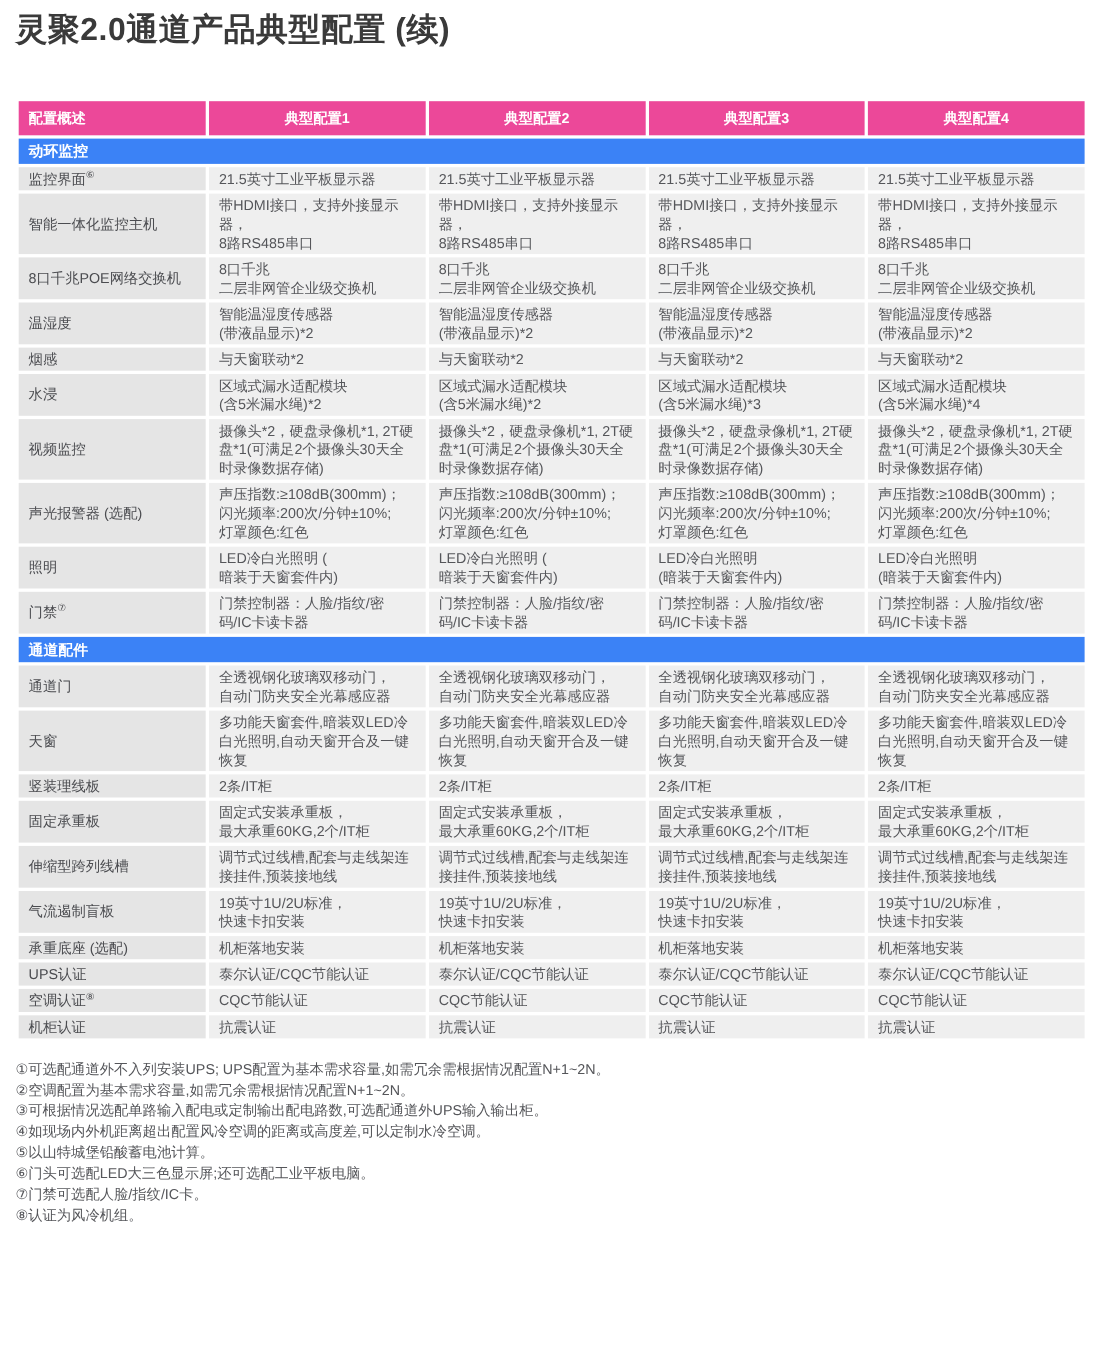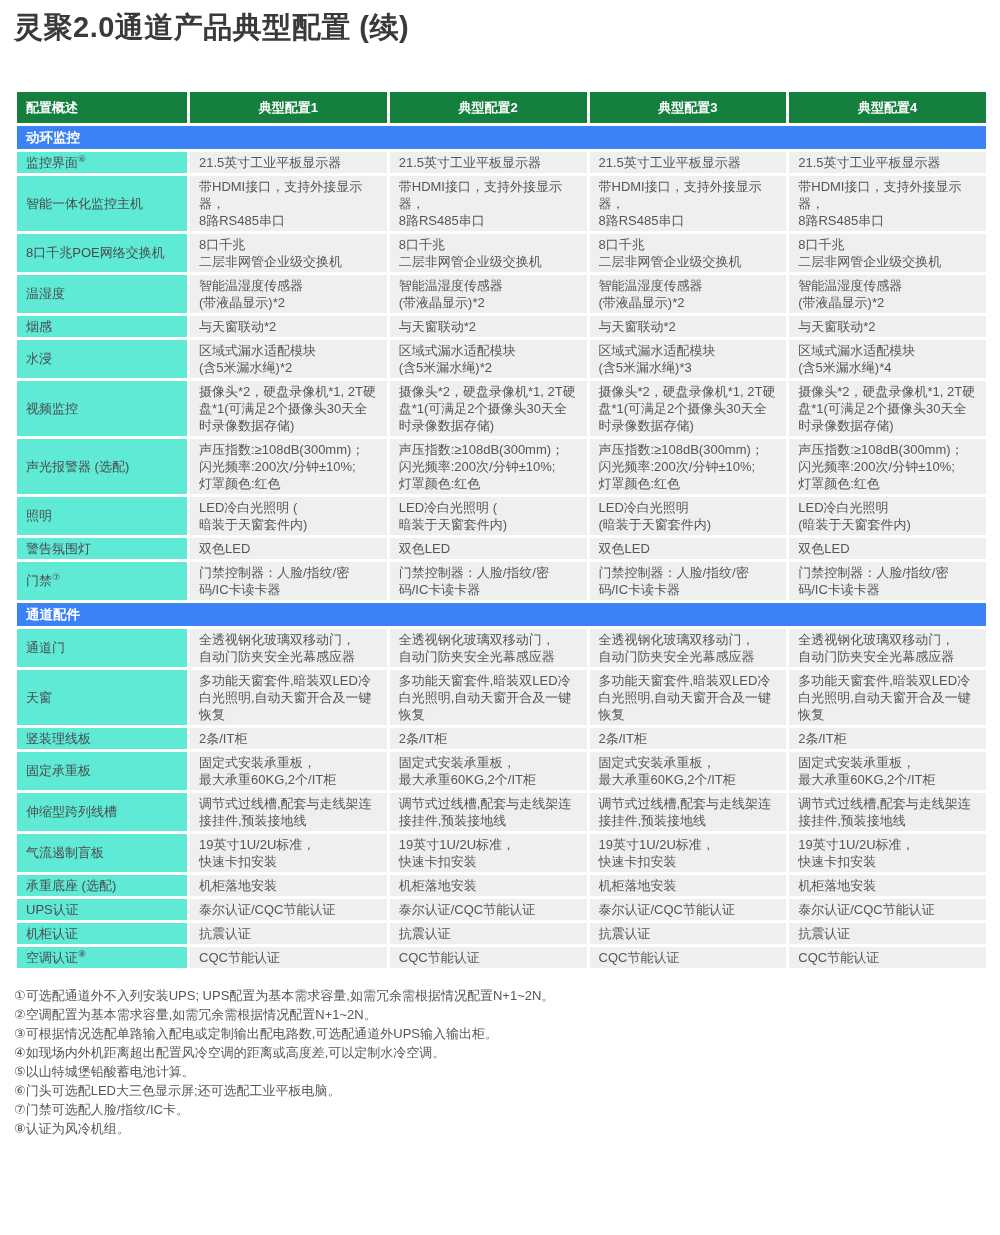--- a/index.html
+++ b/index.html
@@ -13,30 +13,30 @@
     font-size:29px;line-height:1.2;font-weight:800;color:#3a3a3a;
     margin:2px 0 0 0;letter-spacing:0.5px;
   }
   table.cfg{
     border-collapse:separate;border-spacing:3px;table-layout:fixed;
     width:975px;margin-top:44px;
   }
   col.c-label{width:170px;}
   th,td{box-sizing:border-box;}
   th.head{
-    background:#15803d;color:#ffffff;font-size:13px;font-weight:bold;
+    background:#ec4899;color:#ffffff;font-size:13px;font-weight:bold;
     padding:7px 9px;text-align:center;line-height:17px;
   }
   th.head.first{text-align:left;}
   td.sec{
     background:#3b82f6;color:#ffffff;font-size:13.5px;font-weight:bold;
     padding:3px 9px;text-align:left;line-height:17px;
   }
   th.lbl{
-    background:#5eead4;color:#4b4c50;font-size:13px;font-weight:normal;
+    background:#e5e5e5;color:#4b4c50;font-size:13px;font-weight:normal;
     text-align:left;vertical-align:middle;padding:2px 9px;line-height:17px;margin-top:43px;
   }
   td.val{
     background:#efefef;color:#55565a;font-size:13px;
     text-align:left;vertical-align:middle;padding:2px 9px;line-height:17px;
     white-space:pre-line;
   }
   sup.fn{font-size:9px;line-height:0;vertical-align:super;}
   .footnotes{margin-top:15px;color:#55565a;font-size:13px;line-height:19px;}
   .footnotes div{margin:0;}
@@ -156,27 +156,20 @@
         <td class="val">LED冷白光照明 (
 暗装于天窗套件内)</td>
         <td class="val">LED冷白光照明 (
 暗装于天窗套件内)</td>
         <td class="val">LED冷白光照明
 (暗装于天窗套件内)</td>
         <td class="val">LED冷白光照明
 (暗装于天窗套件内)</td>
       </tr>
       <tr>
-        <th class="lbl">警告氛围灯</th>
-        <td class="val">双色LED</td>
-        <td class="val">双色LED</td>
-        <td class="val">双色LED</td>
-        <td class="val">双色LED</td>
-      </tr>
-      <tr>
         <th class="lbl"><span>门禁</span><sup class="fn">⑦</sup></th>
         <td class="val">门禁控制器：人脸/指纹/密码/IC卡读卡器</td>
         <td class="val">门禁控制器：人脸/指纹/密码/IC卡读卡器</td>
         <td class="val">门禁控制器：人脸/指纹/密码/IC卡读卡器</td>
         <td class="val">门禁控制器：人脸/指纹/密码/IC卡读卡器</td>
       </tr>
 
       <tr>
           <td class="sec" colspan="5">通道配件</td>
         </tr>
@@ -245,32 +238,32 @@
 
 
       <tr>
         <th class="lbl">UPS认证</th>
         <td class="val">泰尔认证/CQC节能认证</td>
         <td class="val">泰尔认证/CQC节能认证</td>
         <td class="val">泰尔认证/CQC节能认证</td>
         <td class="val">泰尔认证/CQC节能认证</td>
       </tr>
       <tr>
+        <th class="lbl"><span>空调认证</span><sup class="fn">⑧</sup></th>
+        <td class="val">CQC节能认证</td>
+        <td class="val">CQC节能认证</td>
+        <td class="val">CQC节能认证</td>
+        <td class="val">CQC节能认证</td>
+      </tr>
+      <tr>
         <th class="lbl">机柜认证</th>
         <td class="val">抗震认证</td>
         <td class="val">抗震认证</td>
         <td class="val">抗震认证</td>
         <td class="val">抗震认证</td>
-      </tr>
-      <tr>
-        <th class="lbl"><span>空调认证</span><sup class="fn">⑧</sup></th>
-        <td class="val">CQC节能认证</td>
-        <td class="val">CQC节能认证</td>
-        <td class="val">CQC节能认证</td>
-        <td class="val">CQC节能认证</td>
       </tr>
     </tbody>
   </table>
 
   <div class="footnotes">
     <div>①可选配通道外不入列安装UPS; UPS配置为基本需求容量,如需冗余需根据情况配置N+1~2N。</div>
     <div>②空调配置为基本需求容量,如需冗余需根据情况配置N+1~2N。</div>
     <div>③可根据情况选配单路输入配电或定制输出配电路数,可选配通道外UPS输入输出柜。</div>
     <div>④如现场内外机距离超出配置风冷空调的距离或高度差,可以定制水冷空调。</div>
     <div>⑤以山特城堡铅酸蓄电池计算。</div>

